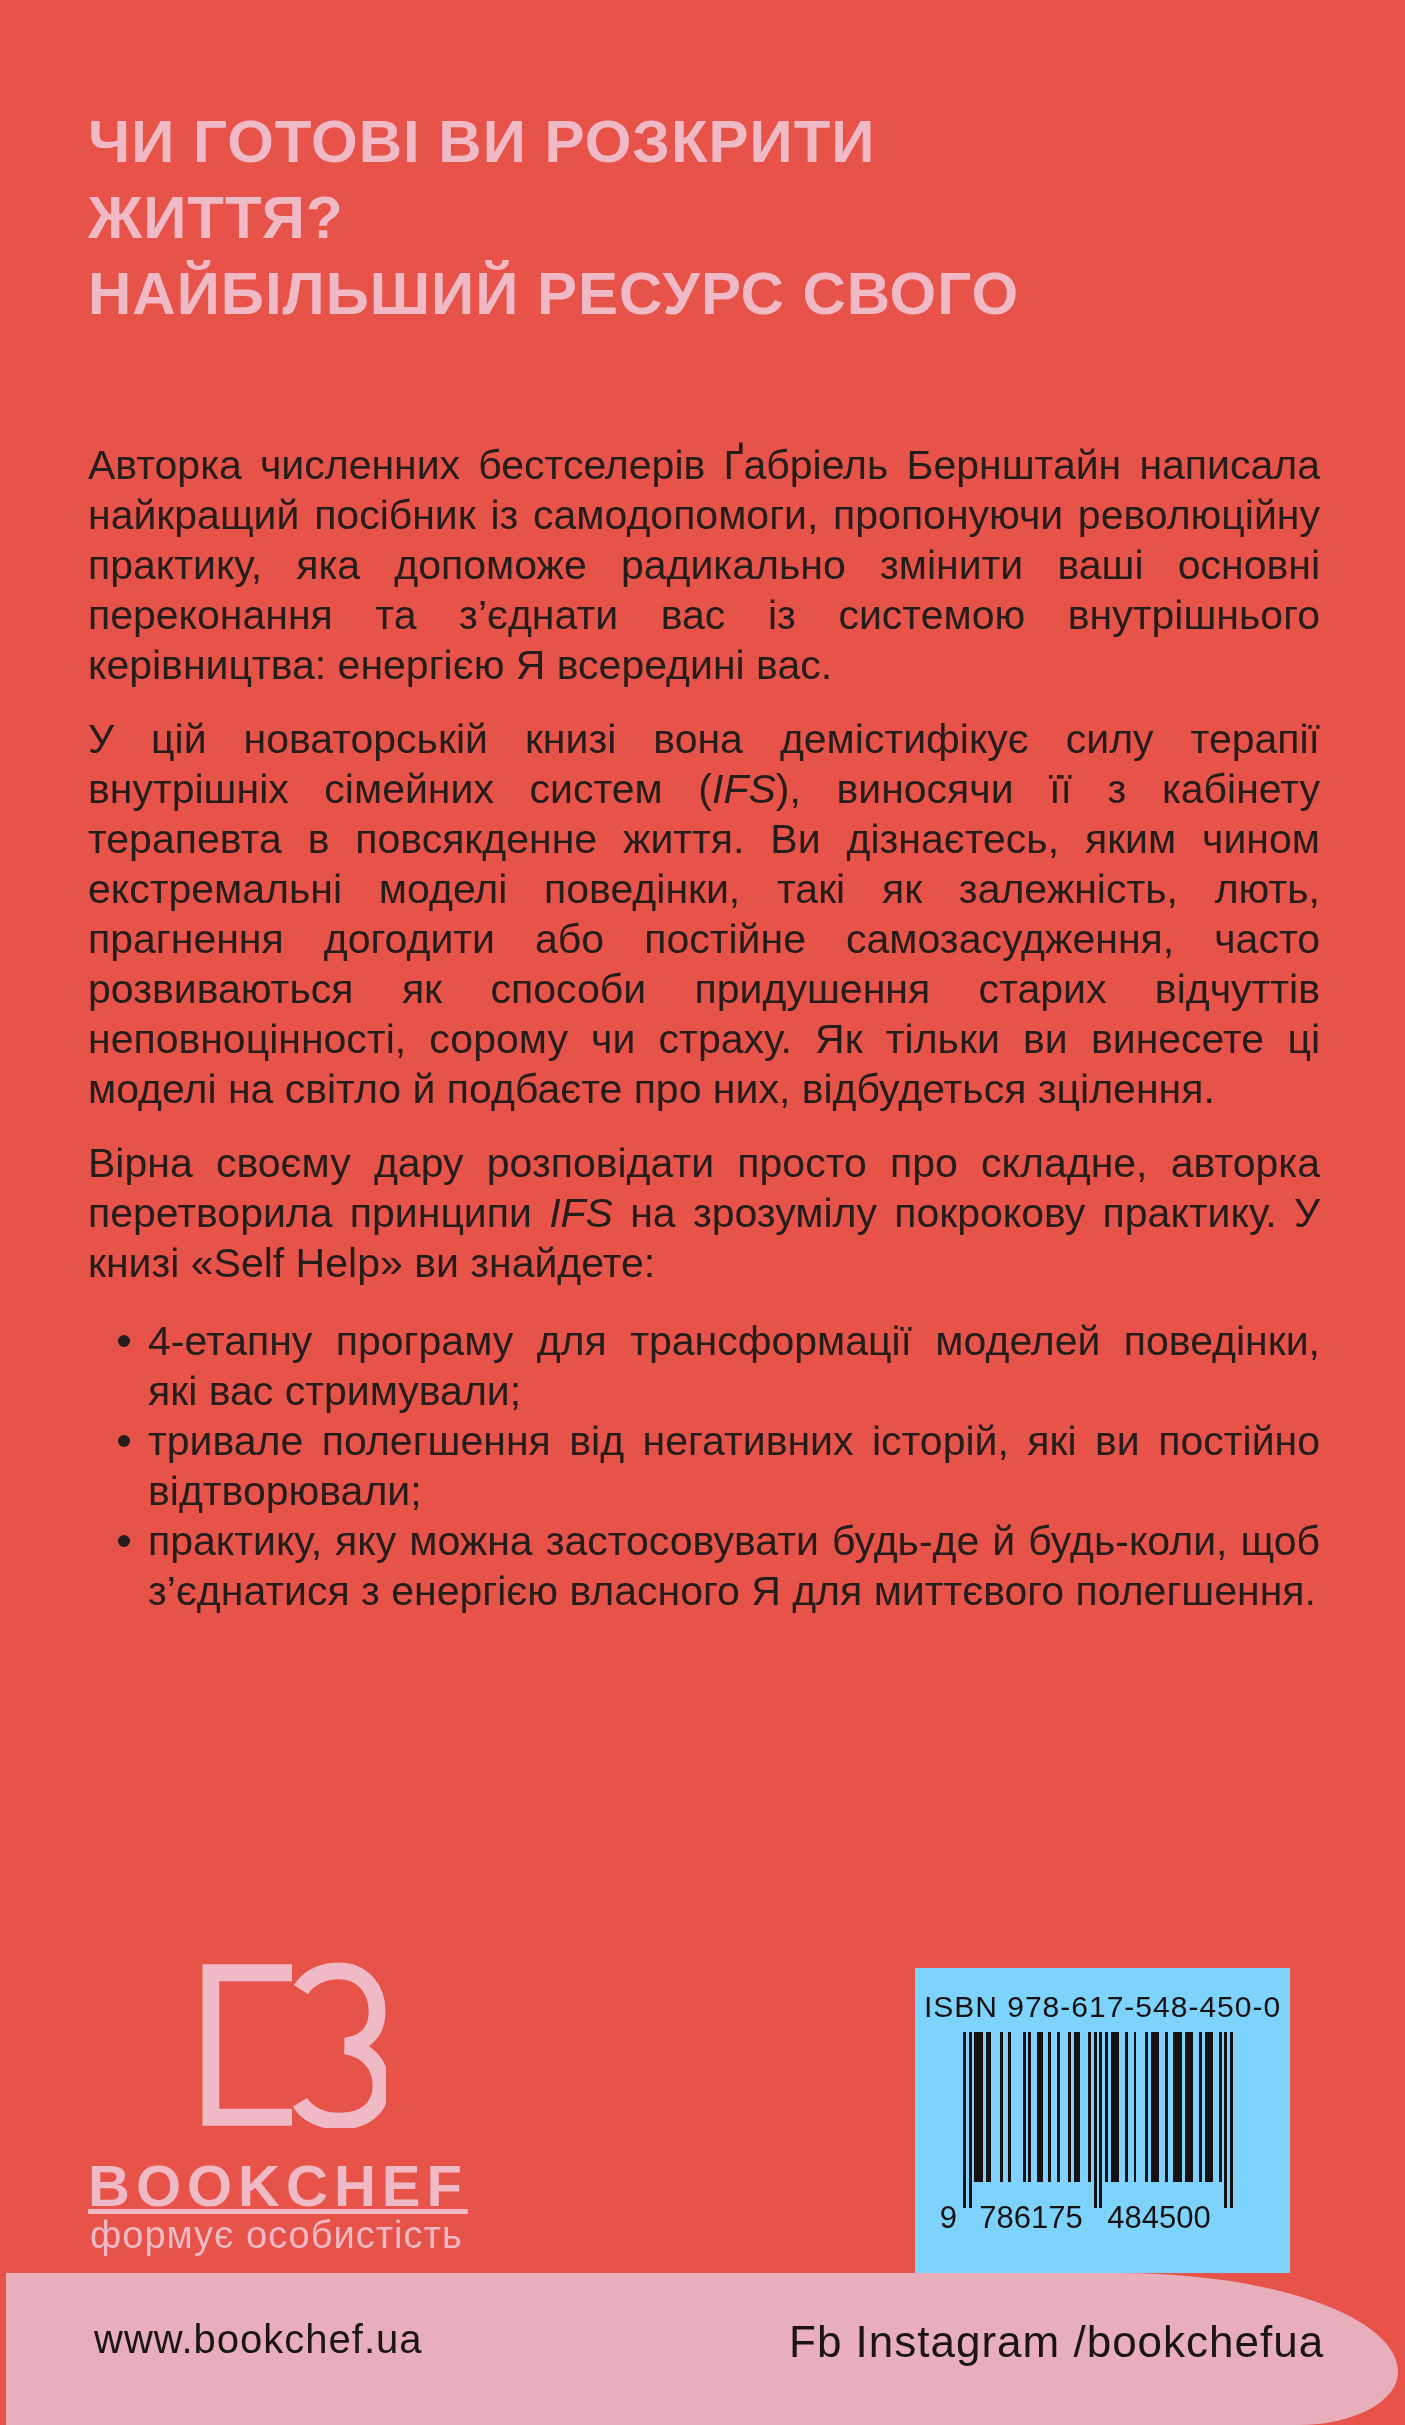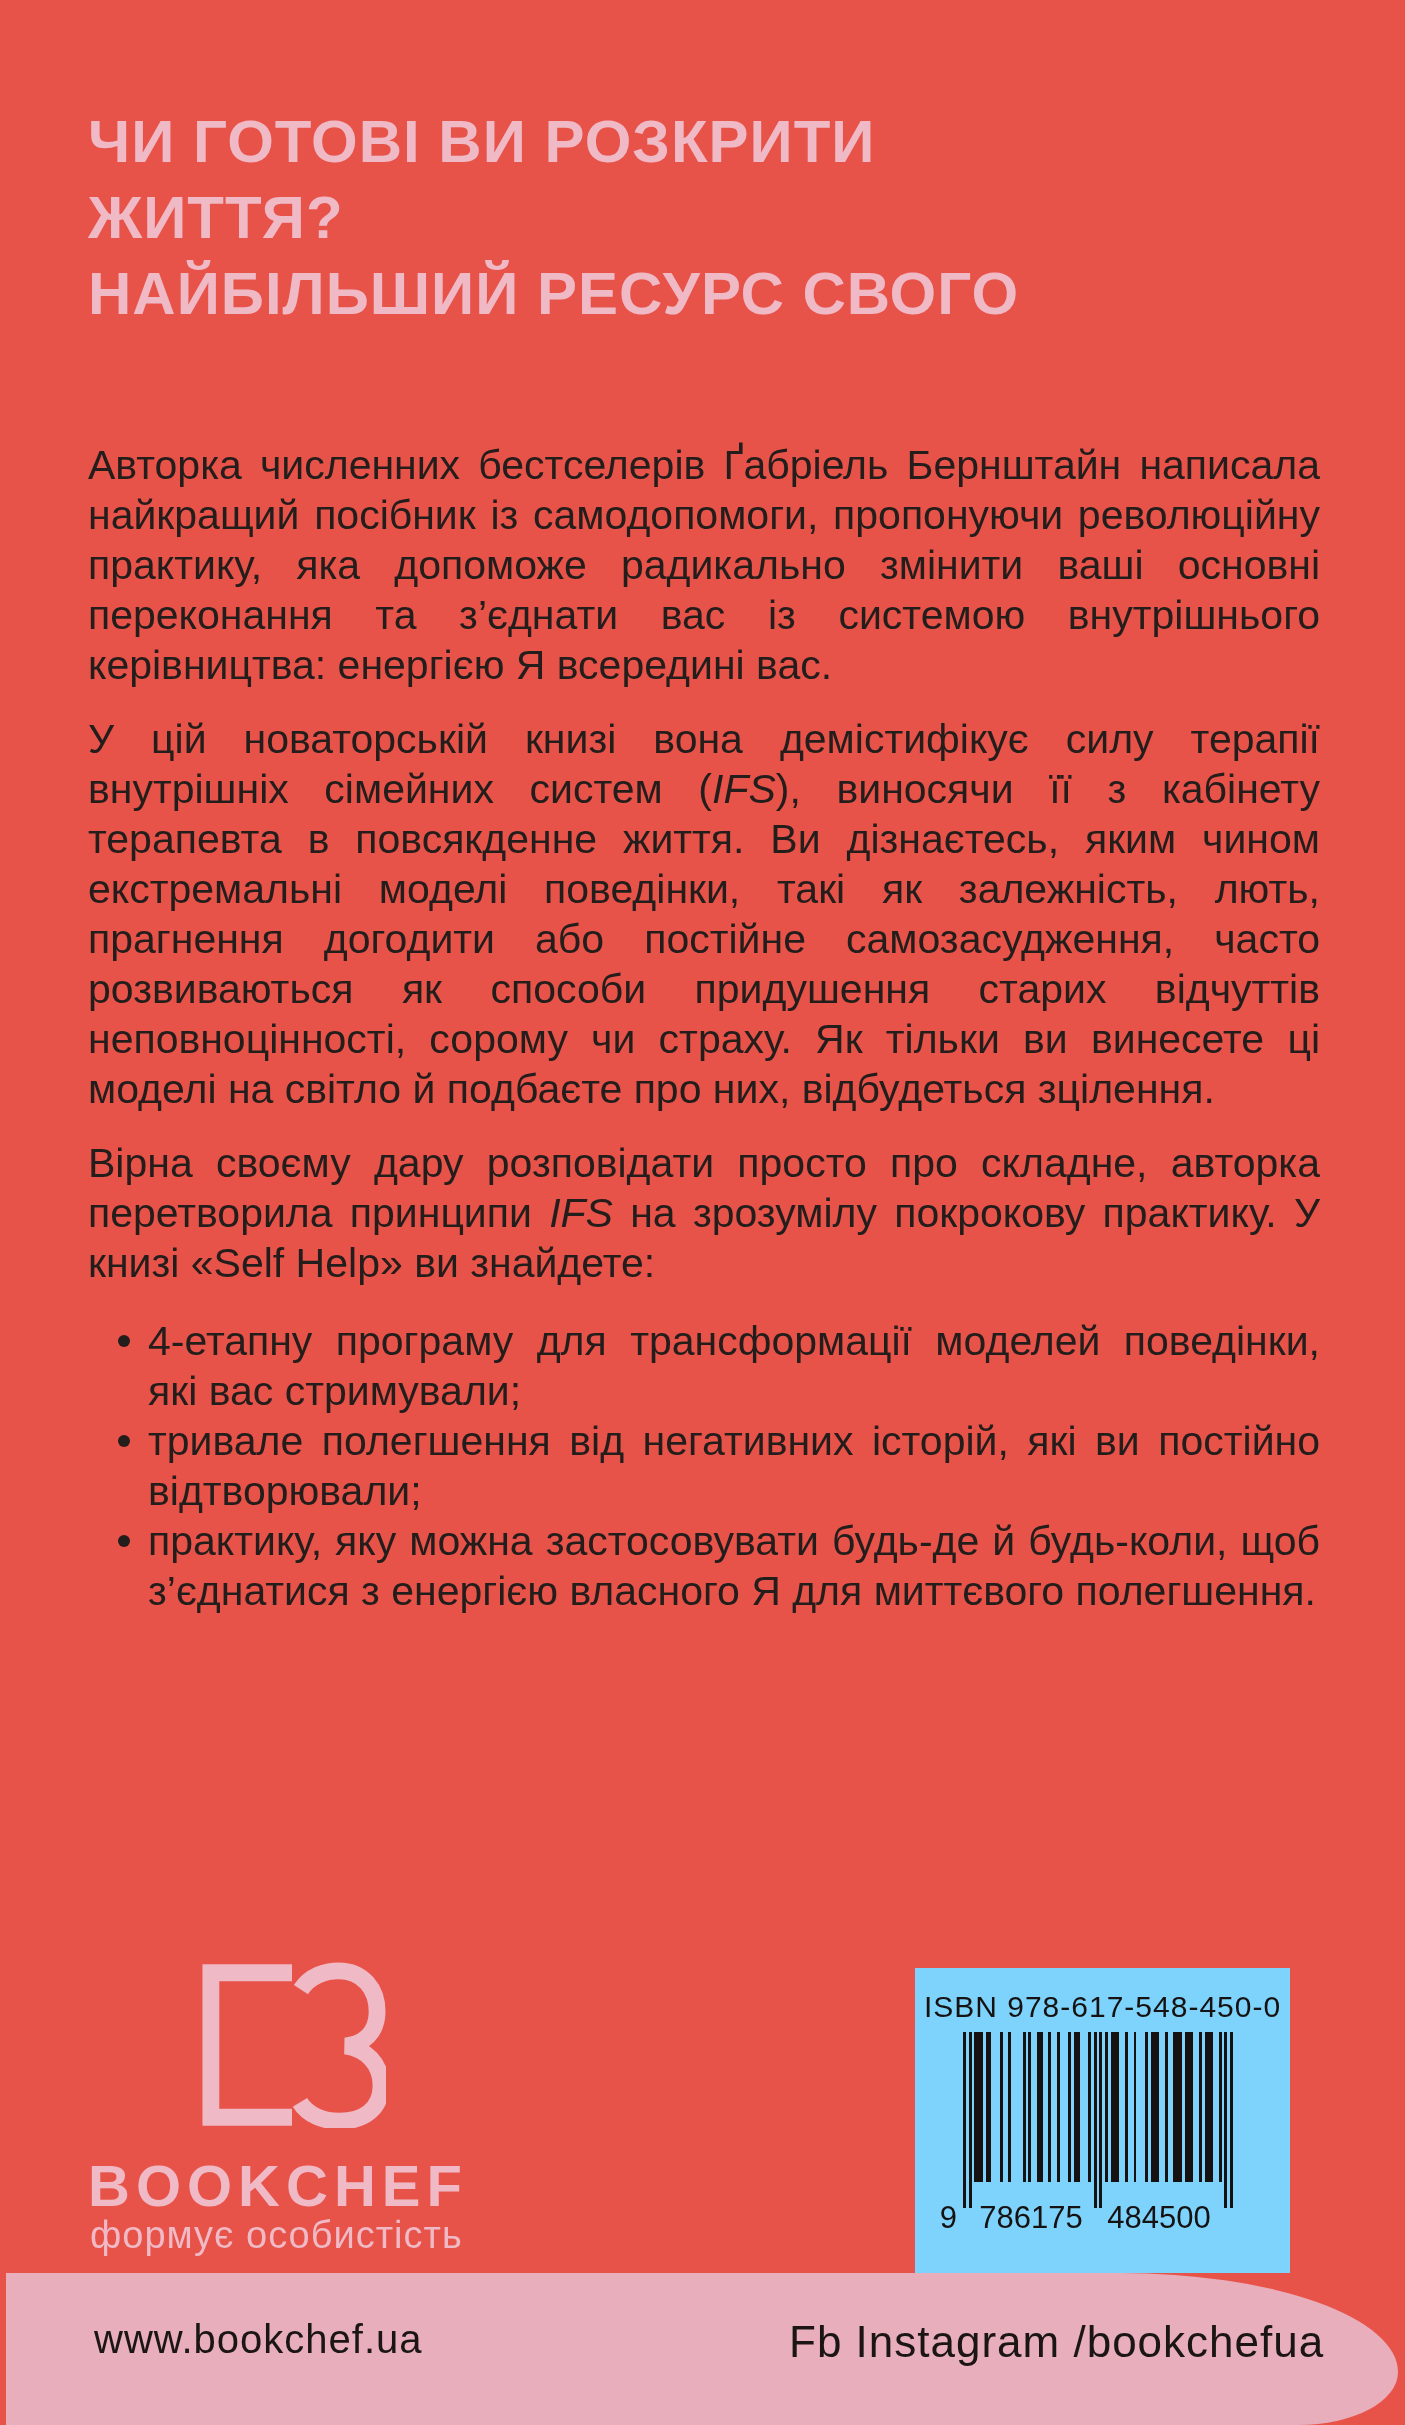--- a/index.html
+++ b/index.html
@@ -40,21 +40,21 @@
   ul.bullets li::before{
     content:"";position:absolute;left:-30px;top:19px;
     width:12px;height:12px;border-radius:50%;
     background:#231D1C;
   }
   
   .logo-mark{position:absolute;left:198px;top:1962px;width:188px;height:166px;}
   .brand-name{
     position:absolute;left:88px;top:2152px;
     color:#EFB9C5;font-weight:bold;
-    font-size:58px;letter-spacing:6px;white-space:nowrap;
+    font-size:58px;letter-spacing:6px;white-space:nowrap;text-decoration:underline;
   }
   .brand-tagline{
     position:absolute;left:90px;top:2214px;
     color:#EFB9C5;font-size:38px;letter-spacing:1px;white-space:nowrap;
   }
   
   .isbn-box{
     position:absolute;left:915px;top:1968px;width:375px;height:305px;
     background:#7dd3fc;
   }

